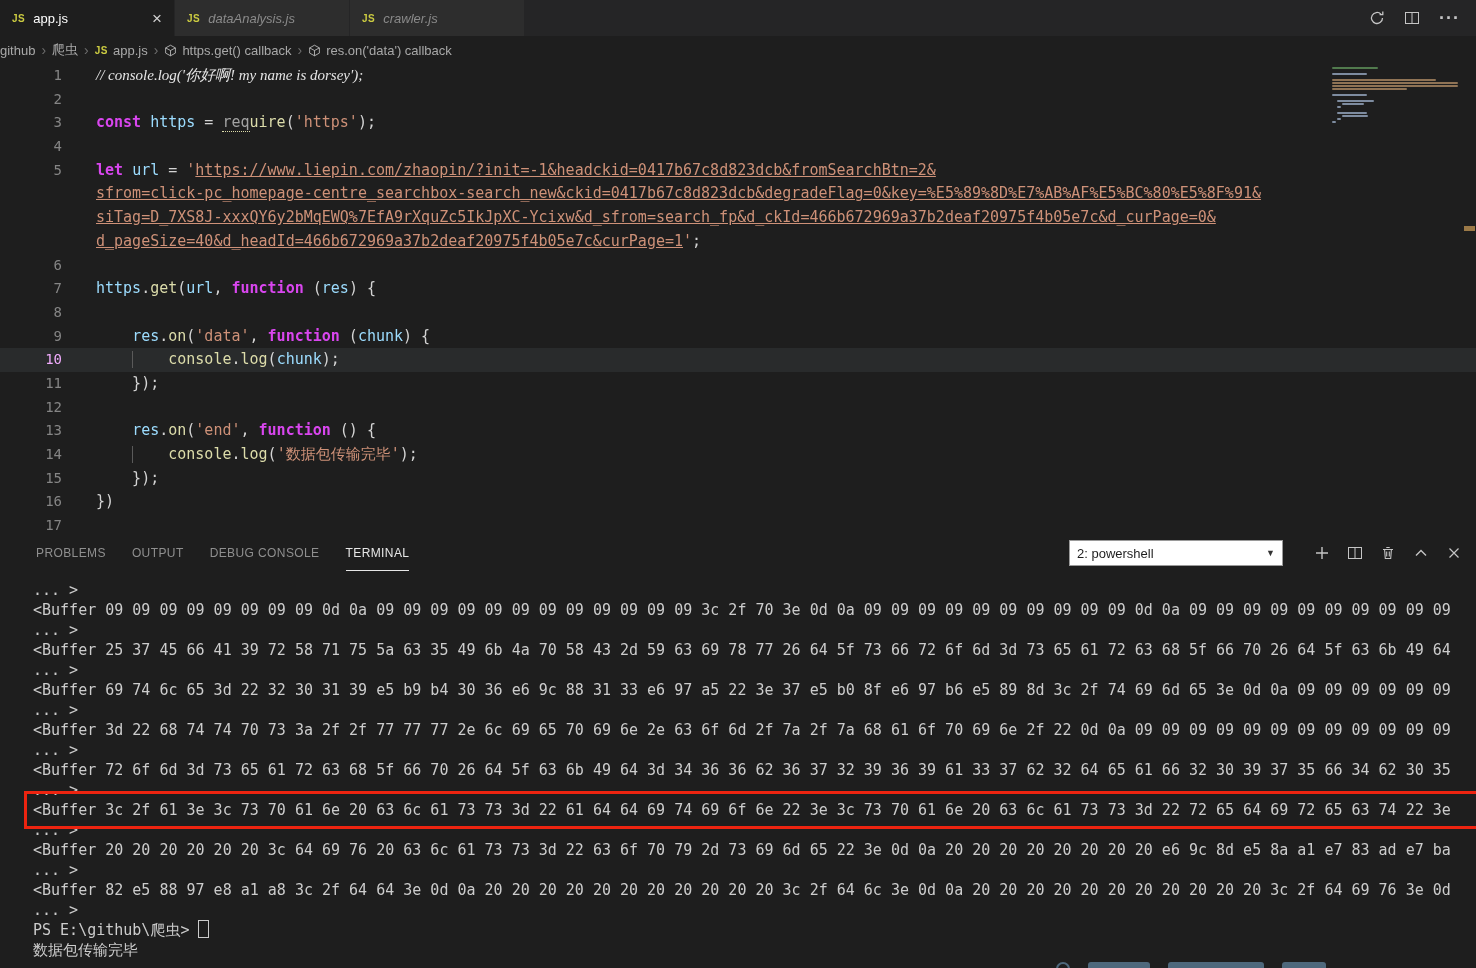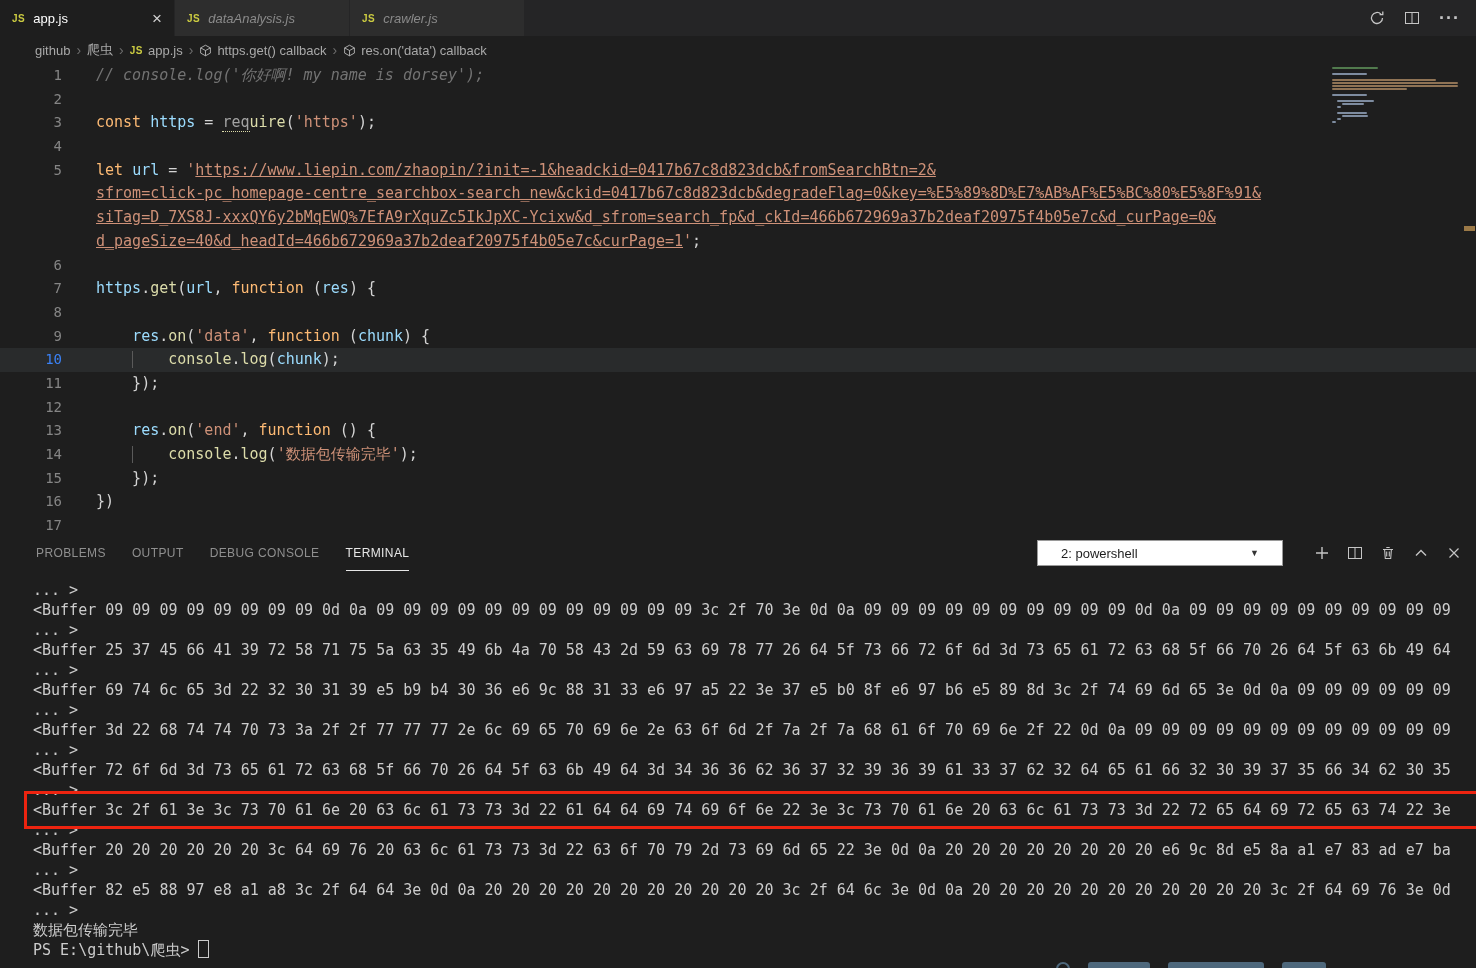--- a/index.html
+++ b/index.html
@@ -13,36 +13,36 @@
        background:#2d2d2d;border-right:1px solid #252526;font-size:13px;color:#8a8a8a;cursor:pointer;}
   .tab.active{background:#1e1e1e;color:#ffffff;}
   .tab:not(.active) .tlabel{font-style:italic;}
   .jsicon{color:#cbcb41;font-weight:bold;font-size:10px;letter-spacing:.5px;}
   .tclose{margin-left:auto;font-size:17px;color:#d0d0d0;line-height:1;}
   .tab-actions{margin-left:auto;display:flex;align-items:center;gap:19px;padding-right:16px;}
   .icon-btn{display:flex;align-items:center;color:#c5c5c5;cursor:pointer;}
   .more-glyph{font-size:18px;font-weight:bold;color:#c5c5c5;letter-spacing:1px;}
 
   
-  .breadcrumbs{height:28px;display:flex;align-items:center;padding-left:35px;
+  .breadcrumbs{height:28px;display:flex;align-items:center;
                font-size:13px;color:#a9a9a9;background:#1e1e1e;}
   .bitem{display:flex;align-items:center;gap:5px;cursor:pointer;}
   .bsep{color:#6e6e6e;margin:0 6px;font-size:14px;}
 
   
   .editor{position:absolute;top:64px;left:0;right:0;height:472px;overflow:hidden;
           font-family:"DejaVu Sans Mono","Liberation Mono",monospace;font-size:15px;background:#1e1e1e;}
   .line{height:23.7px;line-height:23.7px;display:flex;white-space:pre;}
   .line.cur{background:rgba(100,110,120,.16);}
   .ln{flex:0 0 62px;text-align:right;color:#858585;font-size:14px;}
-  .line.cur .ln{color:#3b82f6;}
+  .line.cur .ln{color:#f0abfc;}
   .codetext{margin-left:34px;white-space:pre;color:#d4d4d4;}
   .guide .codetext{background:linear-gradient(#5a5a5a,#5a5a5a) 36px 3px/1px 17px no-repeat;}
-  .cm{color:#737373;font-style:italic;}
-  .kw{color:#fdba74;font-weight:normal;}
+  .cm{color:#e5e5e5;font-style:italic;font-family:Liberation Serif, serif;}
+  .kw{color:#d946ef;font-weight:bold;}
   .vr{color:#9cdcfe;}
   .fn{color:#dcdcaa;}
   .fnu{color:#a3a3a3;border-bottom:1px dotted #dcdcaa;}
   .st{color:#ce9178;}
   .sl{color:#ce9178;text-decoration:underline;}
   .pl{color:#d4d4d4;}
 
   .minimap{position:absolute;top:3px;right:14px;width:130px;}
   .mmrow{height:3px;}
   .mmbar{height:2px;border-radius:1px;}
@@ -51,21 +51,21 @@
   
   .panel{position:absolute;top:536px;left:0;right:0;bottom:0;background:#1e1e1e;}
   .panel-header{height:34px;display:flex;align-items:center;padding:0 14px 0 36px;}
   .ptabs{display:flex;gap:26px;height:100%;}
   .ptab{display:flex;align-items:center;height:100%;font-size:12px;letter-spacing:.4px;
         color:#8f8f8f;border-bottom:1px solid transparent;cursor:pointer;}
   .ptab.active{color:#e7e7e7;border-bottom-color:#e7e7e7;}
   .panel-actions{margin-left:auto;display:flex;align-items:center;gap:17px;}
   .shell-select{width:198px;height:24px;background:#ffffff;border:1px solid #9a9a9a;
                 color:#1e1e1e;font-size:13px;display:flex;align-items:center;
-                justify-content:space-between;padding:0 23px;margin-right:14px;cursor:pointer;}
+                justify-content:space-between;padding:0 7px;margin-right:14px;cursor:pointer;}
   .caret{font-size:9px;color:#333333;}
 
   .terminal{padding:10px 0 0 33px;font-family:"DejaVu Sans Mono","Liberation Mono",monospace;
             font-size:15px;color:#cccccc;}
   .tline{height:20px;line-height:20px;white-space:pre;}
   .redbox{outline:3px solid #ed2410;outline-offset:6px;}
   .cursor{display:inline-block;width:9px;height:16px;border:1px solid #cccccc;vertical-align:-3px;}
 
   
   .status-sliver{position:absolute;bottom:0;right:150px;height:6px;overflow:hidden;
@@ -274,22 +274,22 @@
         <div class="tline">&lt;Buffer 3d 22 68 74 74 70 73 3a 2f 2f 77 77 77 2e 6c 69 65 70 69 6e 2e 63 6f 6d 2f 7a 2f 7a 68 61 6f 70 69 6e 2f 22 0d 0a 09 09 09 09 09 09 09 09 09 09 09 09</div>
         <div class="tline">... &gt;</div>
         <div class="tline">&lt;Buffer 72 6f 6d 3d 73 65 61 72 63 68 5f 66 70 26 64 5f 63 6b 49 64 3d 34 36 36 62 36 37 32 39 36 39 61 33 37 62 32 64 65 61 66 32 30 39 37 35 66 34 62 30 35</div>
         <div class="tline">... &gt;</div>
         <div class="tline redbox">&lt;Buffer 3c 2f 61 3e 3c 73 70 61 6e 20 63 6c 61 73 73 3d 22 61 64 64 69 74 69 6f 6e 22 3e 3c 73 70 61 6e 20 63 6c 61 73 73 3d 22 72 65 64 69 72 65 63 74 22 3e</div>
         <div class="tline">... &gt;</div>
         <div class="tline">&lt;Buffer 20 20 20 20 20 20 3c 64 69 76 20 63 6c 61 73 73 3d 22 63 6f 70 79 2d 73 69 6d 65 22 3e 0d 0a 20 20 20 20 20 20 20 20 e6 9c 8d e5 8a a1 e7 83 ad e7 ba</div>
         <div class="tline">... &gt;</div>
         <div class="tline">&lt;Buffer 82 e5 88 97 e8 a1 a8 3c 2f 64 64 3e 0d 0a 20 20 20 20 20 20 20 20 20 20 20 3c 2f 64 6c 3e 0d 0a 20 20 20 20 20 20 20 20 20 20 20 3c 2f 64 69 76 3e 0d</div>
         <div class="tline">... &gt;</div>
+        <div class="tline"><span>PS E:\github\爬虫&gt; </span><span class="cursor"></span></div>
         <div class="tline">数据包传输完毕</div>
-        <div class="tline"><span>PS E:\github\爬虫&gt; </span><span class="cursor"></span></div>
       </div>
   </div>
 
   <div class="status-sliver">
     <span class="scirc"></span>
     <span class="sbar" style="width:62px"></span>
     <span class="sbar" style="width:96px"></span>
     <span class="sbar" style="width:44px"></span>
   </div>
 

